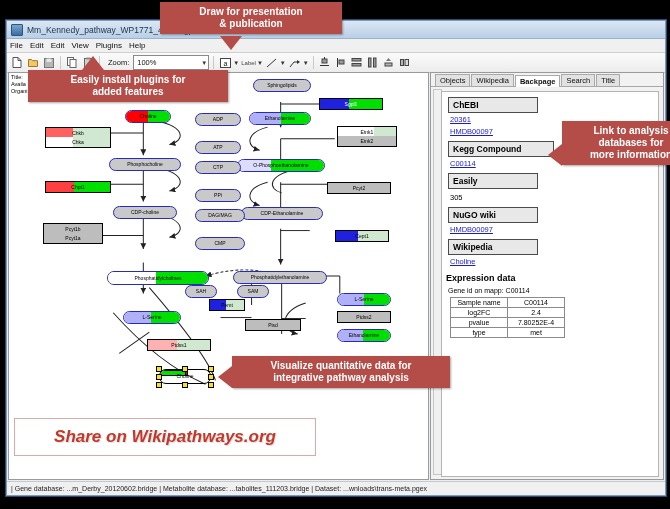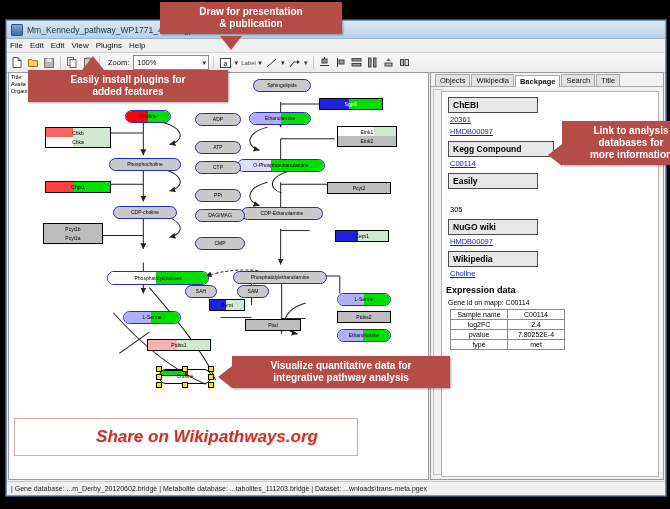--- a/index.html
+++ b/index.html
@@ -39,21 +39,21 @@
   .tabs{display:flex;align-items:flex-end;height:13px;padding-left:4px;background:#f2f2f2;border-bottom:1px solid #a9a9a9;}
   .tab{font-size:7.5px;padding:1px 4px;border:1px solid #a9a9a9;border-bottom:none;background:#e2e2e2;color:#111;margin-right:1px;}
   .tab.active{background:#fff;position:relative;top:1px;font-weight:bold;}
 
   .panelinner{position:absolute;left:10px;top:18px;right:4px;bottom:2px;background:#fff;border:1px solid #b4b4b4;overflow:hidden;}
   .scroller{position:absolute;left:2px;top:16px;width:7px;bottom:4px;background:#f0f0f0;border:1px solid #c4c4c4;}
 
   .dbbox{margin:5px 0 2px 6px;width:80px;border:1px solid #4a4a4a;background:#e8e8e8;font-size:8.5px;
          font-weight:bold;color:#000;padding:2px 4px;}
   .dblink{margin:0 0 3px 8px;font-size:7.5px;color:#1a1ad0;text-decoration:underline;}
-  .dbplain{margin:16px 0 3px 8px;font-size:7.5px;color:#000;}
+  .dbplain{margin:4px 0 3px 8px;font-size:7.5px;color:#000;}
   .exptitle{margin:7px 0 4px 4px;font-size:9px;font-weight:bold;color:#000;}
   .geneid{margin:0 0 3px 6px;font-size:7px;color:#000;}
   table.exp{margin-left:8px;border-collapse:collapse;}
   table.exp td{border:1px solid #8a8a8a;font-size:7px;text-align:center;padding:1px 6px;color:#000;min-width:44px;}
 
   
   .gtitle{position:absolute;left:2px;top:1px;font-size:5.5px;line-height:7px;color:#000;}
   .node{position:absolute;display:flex;align-items:center;justify-content:center;
         font-size:5px;color:#000;text-align:center;line-height:1;}
   .meta{border:1px solid #2a2ab8;border-radius:7px;background:#c9c9c9;height:11px;}
@@ -71,21 +71,21 @@
   .callout{position:absolute;background:#b44c47;color:#fff;font-weight:bold;text-align:center;
            font-size:10px;line-height:12px;padding:4px 20px;box-shadow:1px 1px 2px rgba(0,0,0,.35);z-index:40;}
   .arrowdown{position:absolute;width:0;height:0;border-left:11px solid transparent;border-right:11px solid transparent;
              border-top:14px solid #b44c47;z-index:40;}
   .arrowup{position:absolute;width:0;height:0;border-left:11px solid transparent;border-right:11px solid transparent;
            border-bottom:14px solid #b44c47;z-index:40;}
   .arrowleft{position:absolute;width:0;height:0;border-top:11px solid transparent;border-bottom:11px solid transparent;
              border-right:14px solid #b44c47;z-index:40;}
 
   .sharebox{position:absolute;left:14px;top:418px;width:300px;height:36px;background:#fff;border:1px solid #dba9a6;
-            display:flex;align-items:center;justify-content:center;z-index:45;padding-left:42px;}
+            display:flex;align-items:center;justify-content:center;z-index:45;}
   .sharebox span{font-size:17px;font-weight:bold;font-style:italic;color:#c0392b;
                  text-shadow:1px 1px 0 #eedcdc;white-space:nowrap;}
 
   .statusbar{position:absolute;left:0;right:0;bottom:0;height:13px;background:#f0f0f0;border-top:1px solid #c8c8c8;
              display:flex;align-items:center;}
   .statusbar span{font-size:7px;color:#222;padding-left:4px;white-space:nowrap;}
 </style>
 </head>
 <body>
 

